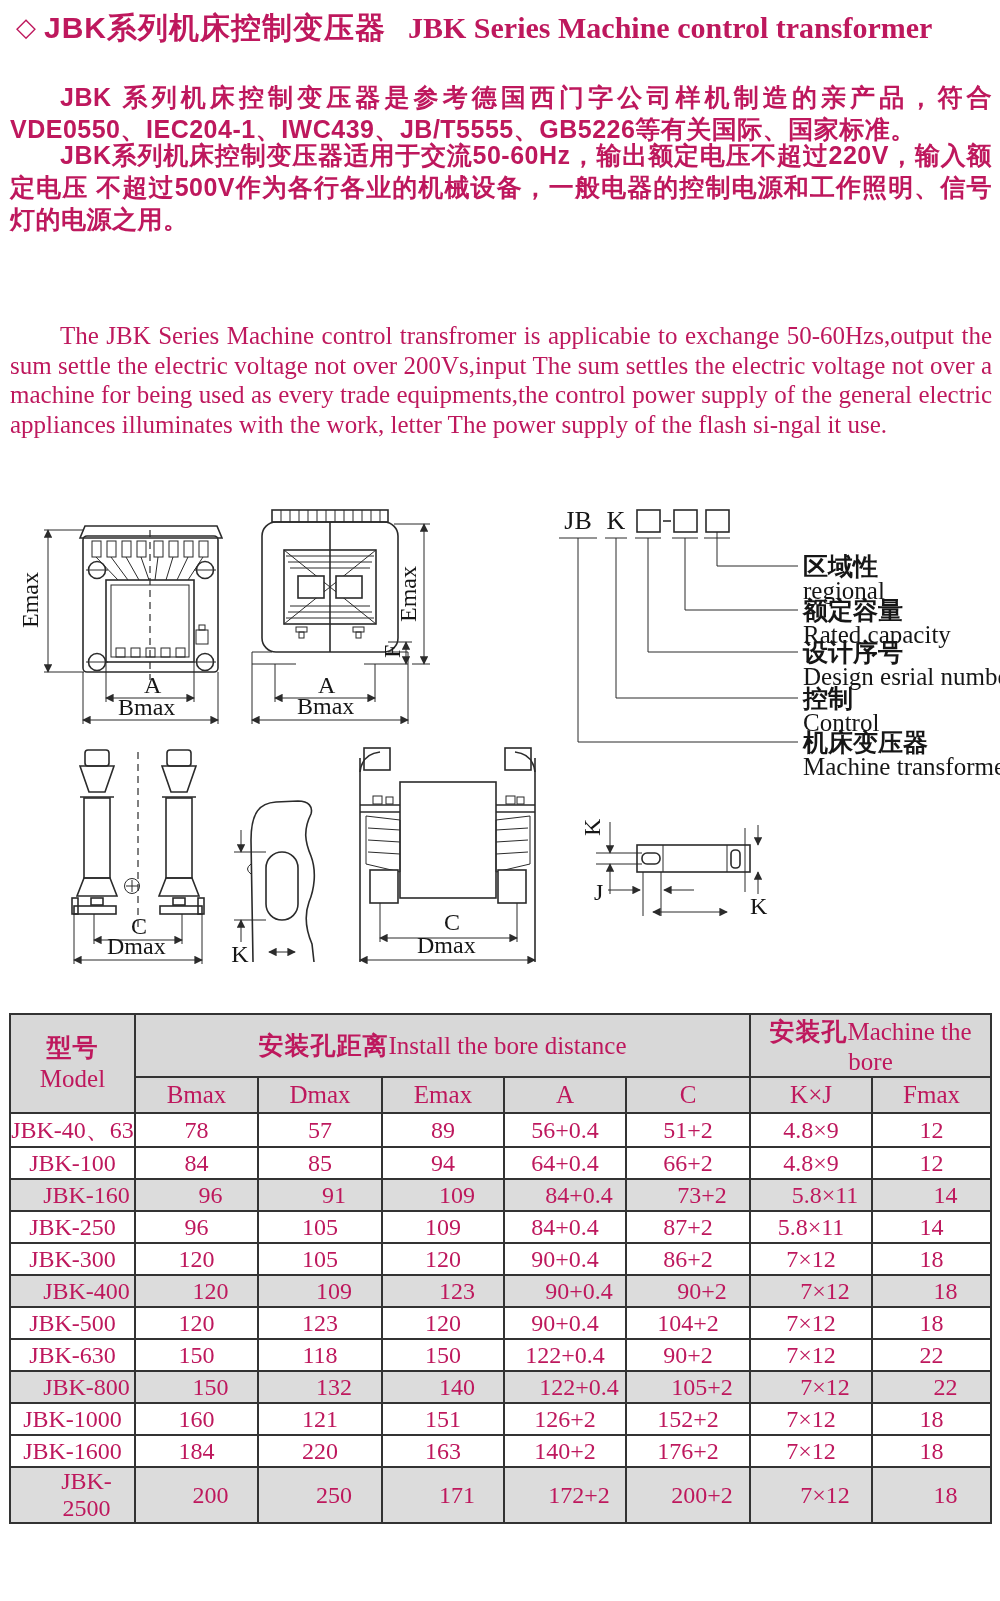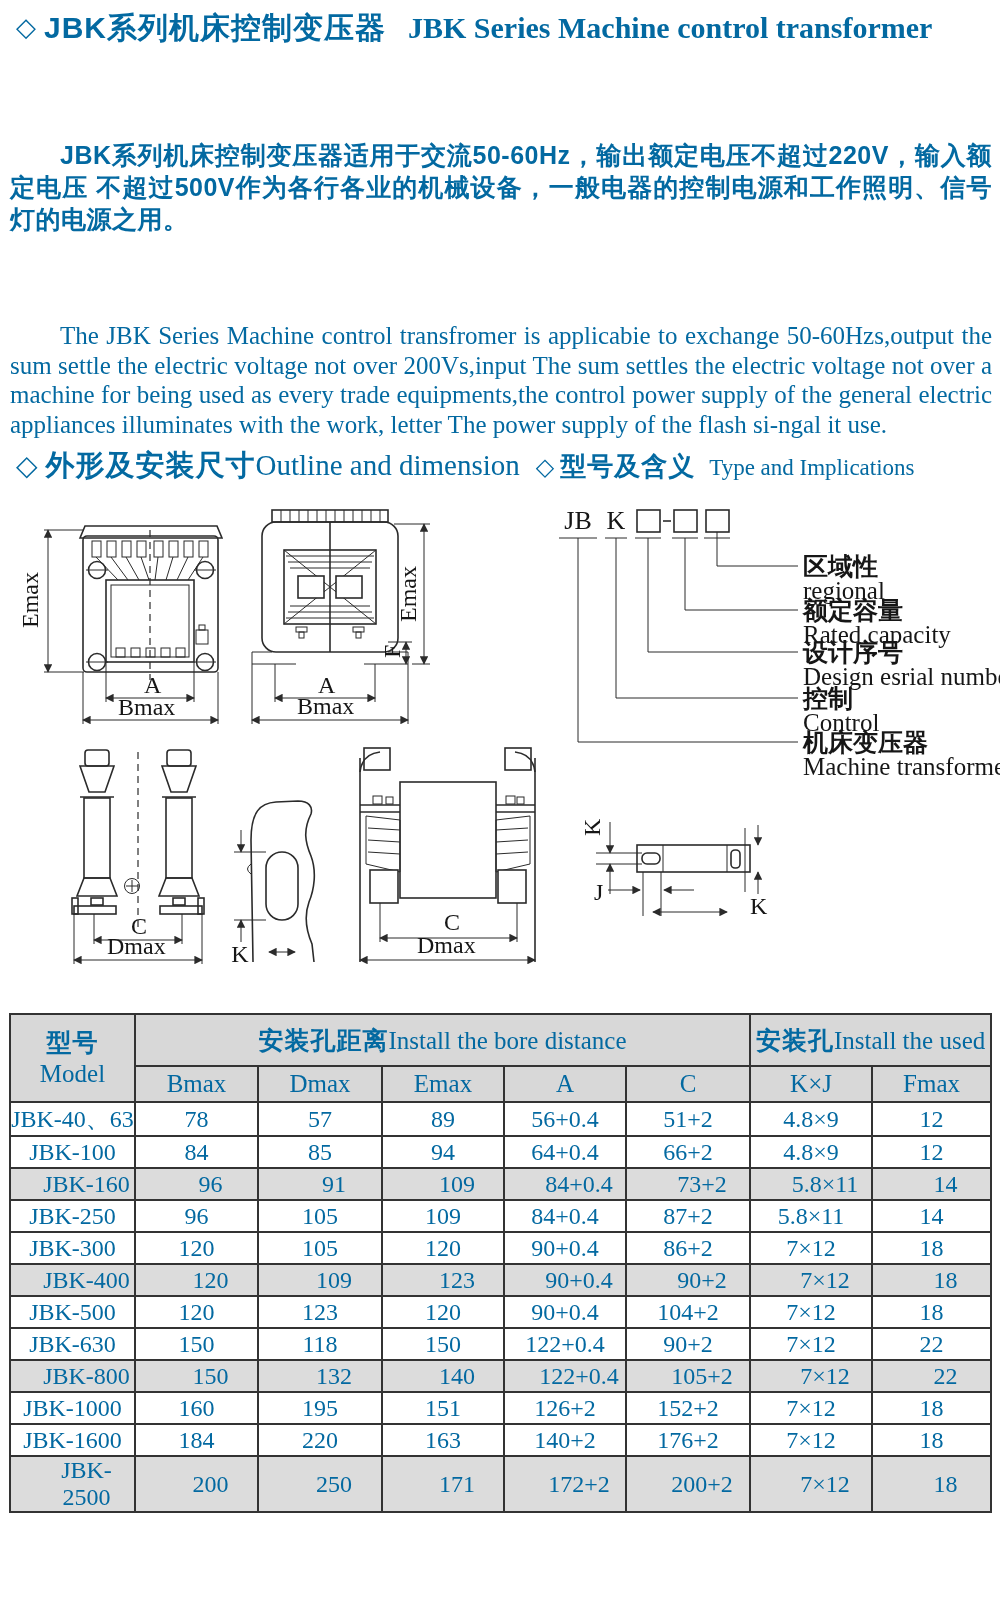--- a/index.html
+++ b/index.html
@@ -1,16 +1,16 @@
 <!DOCTYPE html>
 <html><head>
 <meta charset="utf-8">
 <style>
   html,body{margin:0;padding:0;}
-  .page{position:relative;width:1000px;height:1601px;background:#ffffff;color:#0369a1;overflow:hidden;}
+  .page{position:relative;width:1000px;height:1601px;background:#ffffff;color:#be185d;overflow:hidden;}
   .abs{position:absolute;}
   .title{left:16px;top:8px;width:975px;white-space:nowrap;}
   .title .bullet{font:26px "Liberation Sans",sans-serif;margin-right:8px;vertical-align:2px;}
   .title .cn{font:bold 30px "Liberation Sans",sans-serif;letter-spacing:1px;}
   .title .en{font:bold 30px "Liberation Serif",serif;margin-left:22px;}
   .para{left:10px;width:982px;text-align:justify;text-indent:2em;}
   .p-cn{font:25px/32px "Liberation Sans",sans-serif;font-weight:600;letter-spacing:0.5px;}
   .p-en{font:25px/29.5px "Liberation Serif",serif;}
   .h2line{left:16px;top:446px;width:978px;white-space:nowrap;}
   .h2line .bullet1{font:28px "Liberation Sans",sans-serif;margin-right:8px;}
@@ -41,26 +41,24 @@
 </style>
 </head>
 <body>
 
 <div class="page">
 
   <div class="abs title">
     <span class="bullet">◇</span><span class="cn">JBK系列机床控制变压器</span><span class="en">JBK Series Machine control transformer</span>
   </div>
 
+  <p class="abs para p-cn" style="top:56px;">JBK 系列机床控制变压器是参考德国西门字公司样机制造的亲产品，符合VDE0550、IEC204-1、IWC439、JB/T5555、GB5226等有关国际、国家标准。</p>
   <p class="abs para p-cn" style="top:114px;">JBK系列机床控制变压器适用于交流50-60Hz，输出额定电压不超过220V，输入额定电压 不超过500V作为各行各业的机械设备，一般电器的控制电源和工作照明、信号灯的电源之用。</p>
   <p class="abs para p-en" style="top:296px;">The JBK Series Machine control transfromer is applicabie to exchange 50-60Hzs,output the sum settle the electric voltage not over 200Vs,input The sum settles the electric voltage not over a machine for being used as every trade equipments,the control power supply of the general electric appliances illuminates with the work, letter The power supply of the flash si-ngal it use.</p>
 
-  <div class="abs h2line">
-    <span class="bullet1">◇</span><span class="cn1">外形及安装尺寸</span><span class="en1">Outline and dimension</span><span class="bullet2">◇</span><span class="cn2">型号及含义</span><span class="en2">Type and Implications</span>
-  </div>
 
   <svg class="abs" style="left:0;top:500px;" width="1000" height="495" viewBox="0 0 1000 495">
     <defs>
       <marker id="ah" viewBox="0 0 10 10" refX="9" refY="5" markerWidth="8.5" markerHeight="8.5" orient="auto-start-reverse">
         <path d="M0,0 L10,5 L0,10 z" fill="#2b2b2b"></path>
       </marker>
     </defs>
 
     <g>
       <polygon class="ln" points="80,38 85,26 217,26 222,38"></polygon>
@@ -325,21 +323,21 @@
     <thead>
       <tr class="hrow1">
         <th rowspan="2" class="model-th">
           <span class="gh-cn">型号</span><br>
           <span class="gh-en">Model</span>
         </th>
         <th colspan="5">
           <span class="gh-cn">安装孔距离</span><span class="gh-en">Install the bore distance</span>
         </th>
         <th colspan="2">
-          <span class="gh-cn">安装孔</span><span class="gh-en">Install the used</span>
+          <span class="gh-cn">安装孔</span><span class="gh-en">Machine the bore</span>
         </th>
       </tr>
       <tr class="hrow2">
           <th>Bmax</th>
           <th>Dmax</th>
           <th>Emax</th>
           <th>A</th>
           <th>C</th>
           <th>K×J</th>
           <th>Fmax</th>
@@ -432,21 +430,21 @@
           <td>132</td>
           <td>140</td>
           <td>122+0.4</td>
           <td>105+2</td>
           <td>7×12</td>
           <td>22</td>
         </tr>
         <tr>
           <td>JBK-1000</td>
           <td>160</td>
-          <td>195</td>
+          <td>121</td>
           <td>151</td>
           <td>126+2</td>
           <td>152+2</td>
           <td>7×12</td>
           <td>18</td>
         </tr>
         <tr>
           <td>JBK-1600</td>
           <td>184</td>
           <td>220</td>

